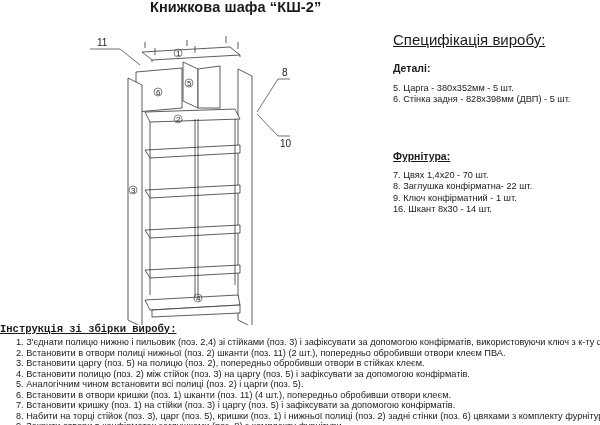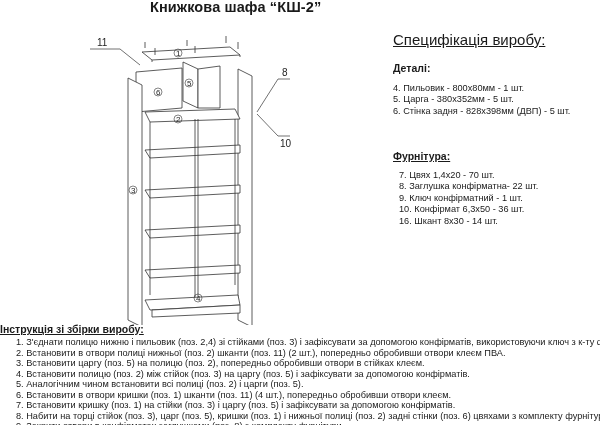--- a/index.html
+++ b/index.html
@@ -3,21 +3,21 @@
 <meta charset="utf-8">
 <style>
   html, body { margin:0; padding:0; background:#ffffff; }
   body { width:600px; height:425px; position:relative; overflow:hidden;
          font-family:"Liberation Sans", sans-serif; color:#1a1a1a; }
   .title { position:absolute; left:150px; top:-1px; font-size:14.5px; font-weight:bold; letter-spacing:0.1px; }
   .spec-title { position:absolute; left:393px; top:31px; font-size:15px; font-weight:normal; text-decoration:underline; }
   .sec-head { position:absolute; left:393px; font-size:10.5px; font-weight:bold;text-align:right; }
   .list { position:absolute; left:393px; font-size:9.2px; line-height:11.4px; margin:0; padding:0; list-style:none; }
   .list li { white-space:nowrap; }
-  .instr-title { position:absolute; left:0px; top:323px; font-size:10.5px; font-weight:bold; text-decoration:underline; }
+  .instr-title { position:absolute; left:0px; top:323px; font-size:10.5px; font-weight:bold; text-decoration:underline;font-family:Liberation Mono, monospace; }
   .instr { position:absolute; left:16px; top:337px; font-size:9.2px; line-height:10.5px; margin:0; padding:0; list-style:none; }
   .instr li { white-space:nowrap; }
   .diagram { position:absolute; left:90px; top:25px; width:220px; height:300px; }
   .callout { font-family:"Liberation Sans", sans-serif; font-size:10px; fill:#222; }
   .circ { font-family:"Liberation Sans", sans-serif; font-size:8px; fill:#222; }
 </style>
 </head>
 <body>
 
 <div class="title">Книжкова шафа “КШ-2”</div>
@@ -84,31 +84,29 @@
   </g>
   <text class="callout" x="7" y="21">11</text>
   <text class="callout" x="192" y="51">8</text>
   <text class="callout" x="190" y="122">10</text>
 </svg>
 
 <div class="spec-title">Специфікація виробу:</div>
 
 <div class="sec-head" style="top:62px;">Деталі:</div>
 <ul class="list" style="top:83px;">
-  <li>4. Пильовик - 800x80мм - 1 шт.</li>
   <li>5. Царга - 380x352мм - 5 шт.</li>
   <li>6. Стінка задня - 828x398мм (ДВП) - 5 шт.</li>
 </ul>
 
 <div class="sec-head" style="top:150px;text-decoration:underline;">Фурнітура:</div>
-<ul class="list" style="top:170px;margin-left:6px;">
+<ul class="list" style="top:170px;">
   <li>7. Цвях 1,4x20 - 70 шт.</li>
   <li>8. Заглушка конфірматна- 22 шт.</li>
   <li>9. Ключ конфірматний - 1 шт.</li>
-  <li>10. Конфірмат 6,3x50 - 36 шт.</li>
   <li>16. Шкант 8x30 - 14 шт.</li>
 </ul>
 
 <div class="instr-title">Інструкція зі збірки виробу:</div>
 <ol class="instr">
   <li>1. З'єднати полицю нижню і пильовик (поз. 2,4) зі стійками (поз. 3) і зафіксувати за допомогою конфірматів, використовуючи ключ з к-ту фурнітури.</li>
   <li>2. Встановити в отвори полиці нижньої (поз. 2) шканти (поз. 11) (2 шт.), попередньо обробивши отвори клеєм ПВА.</li>
   <li>3. Встановити царгу (поз. 5) на полицю (поз. 2), попередньо обробивши отвори в стійках клеєм.</li>
   <li>4. Встановити полицю (поз. 2) між стійок (поз. 3) на царгу (поз. 5) і зафіксувати за допомогою конфірматів.</li>
   <li>5. Аналогічним чином встановити всі полиці (поз. 2) і царги (поз. 5).</li>

